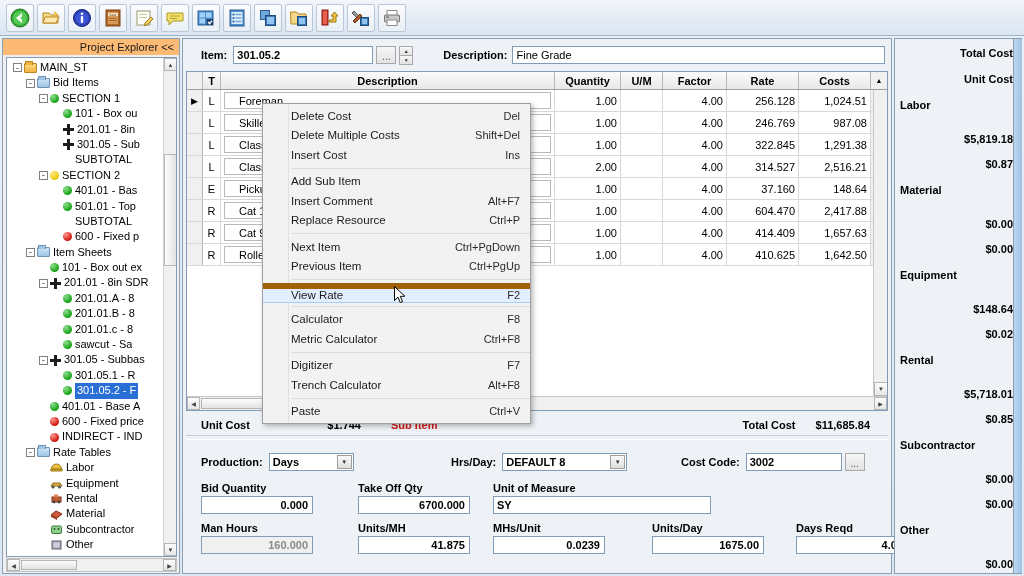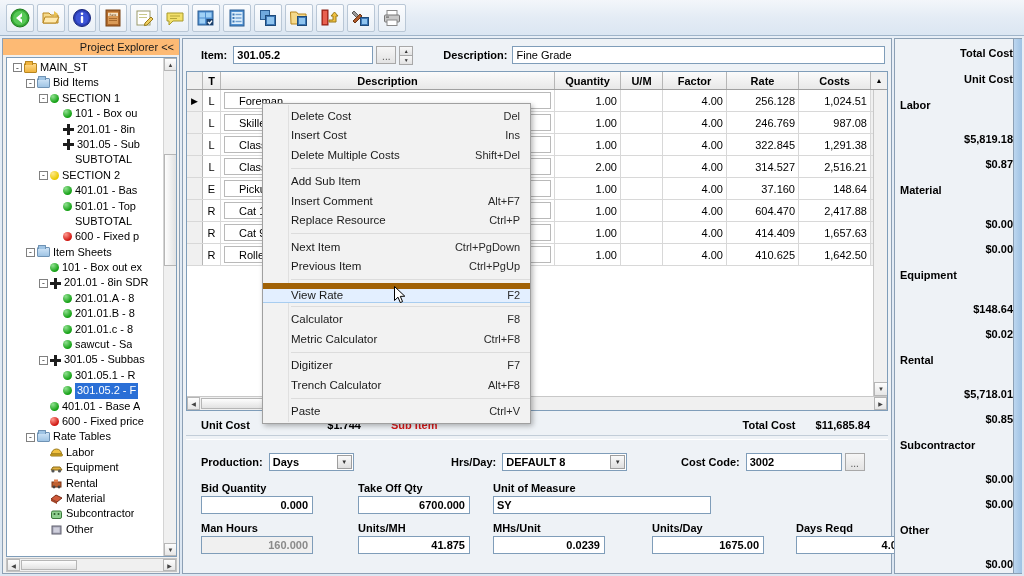--- a/index.html
+++ b/index.html
@@ -563,20 +563,26 @@
             <span class="ico dot green"></span>
             <span class="lbl">401.01 - Base A</span>
           </div>
           <div class="tnode">
             <span class="spacer" style="width:32px"></span>
             <span class="spacer" style="width:11px"></span>
             <span class="ico dot red"></span>
             <span class="lbl">600 - Fixed price</span>
           </div>
           <div class="tnode">
+            <span class="spacer" style="width:32px"></span>
+            <span class="spacer" style="width:11px"></span>
+            <span class="ico dot red"></span>
+            <span class="lbl">INDIRECT - IND</span>
+          </div>
+          <div class="tnode">
             <span class="spacer" style="width:19px"></span>
             <span class="expander">-</span>
             <span class="ico folder blue"></span>
             <span class="lbl">Rate Tables</span>
           </div>
           <div class="tnode">
             <span class="spacer" style="width:32px"></span>
             <span class="spacer" style="width:11px"></span>
             <span class="ico rt-ico"><svg width="13" height="11" viewBox="0 0 13 11">
                 <path d="M1.5 7a5 5 0 0 1 10 0z" fill="#f0c040" stroke="#9a7a1a"></path>
@@ -890,26 +896,26 @@
       </div>
     <div class="cp-scroll"></div>
   </div>
 
   <div class="ctxmenu" id="ctxmenu">
       <div class="mi">
         <span>Delete Cost</span>
         <span class="accel">Del</span>
       </div>
       <div class="mi">
+        <span>Delete Multiple Costs</span>
+        <span class="accel">Shift+Del</span>
+      </div>
+      <div class="mi">
         <span>Insert Cost</span>
         <span class="accel">Ins</span>
-      </div>
-      <div class="mi">
-        <span>Delete Multiple Costs</span>
-        <span class="accel">Shift+Del</span>
       </div>
       <div class="msep"></div>
       <div class="mi">
         <span>Add Sub Item</span>
         <span class="accel"></span>
       </div>
       <div class="mi">
         <span>Insert Comment</span>
         <span class="accel">Alt+F7</span>
       </div>

